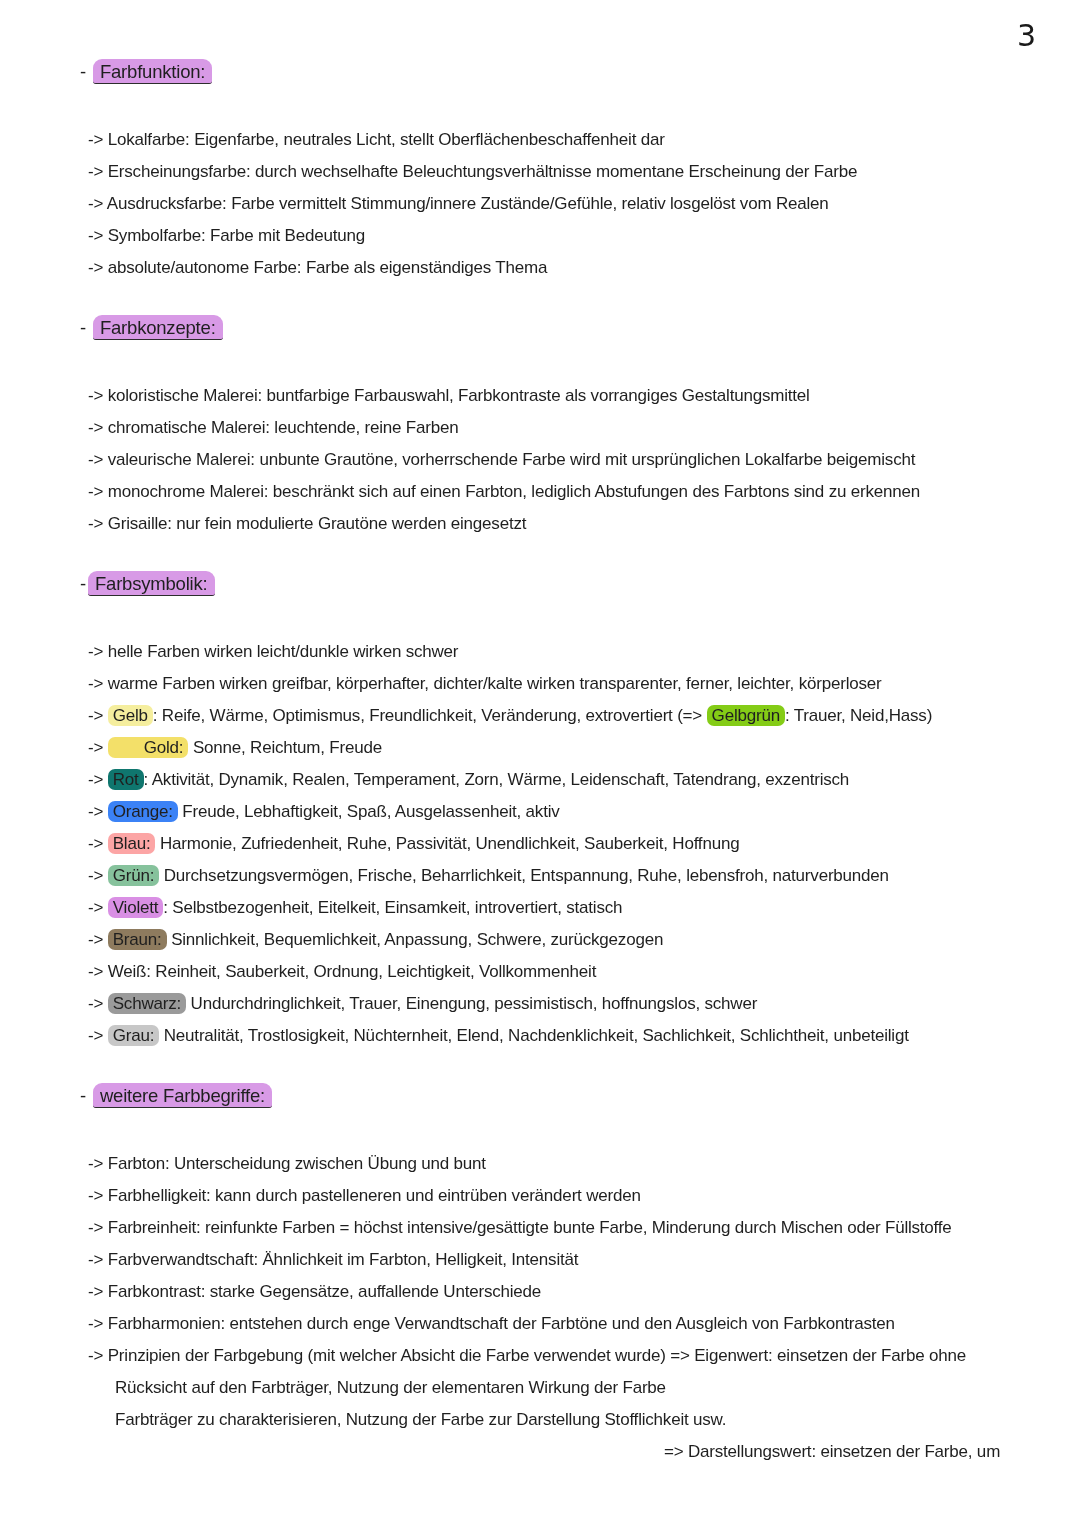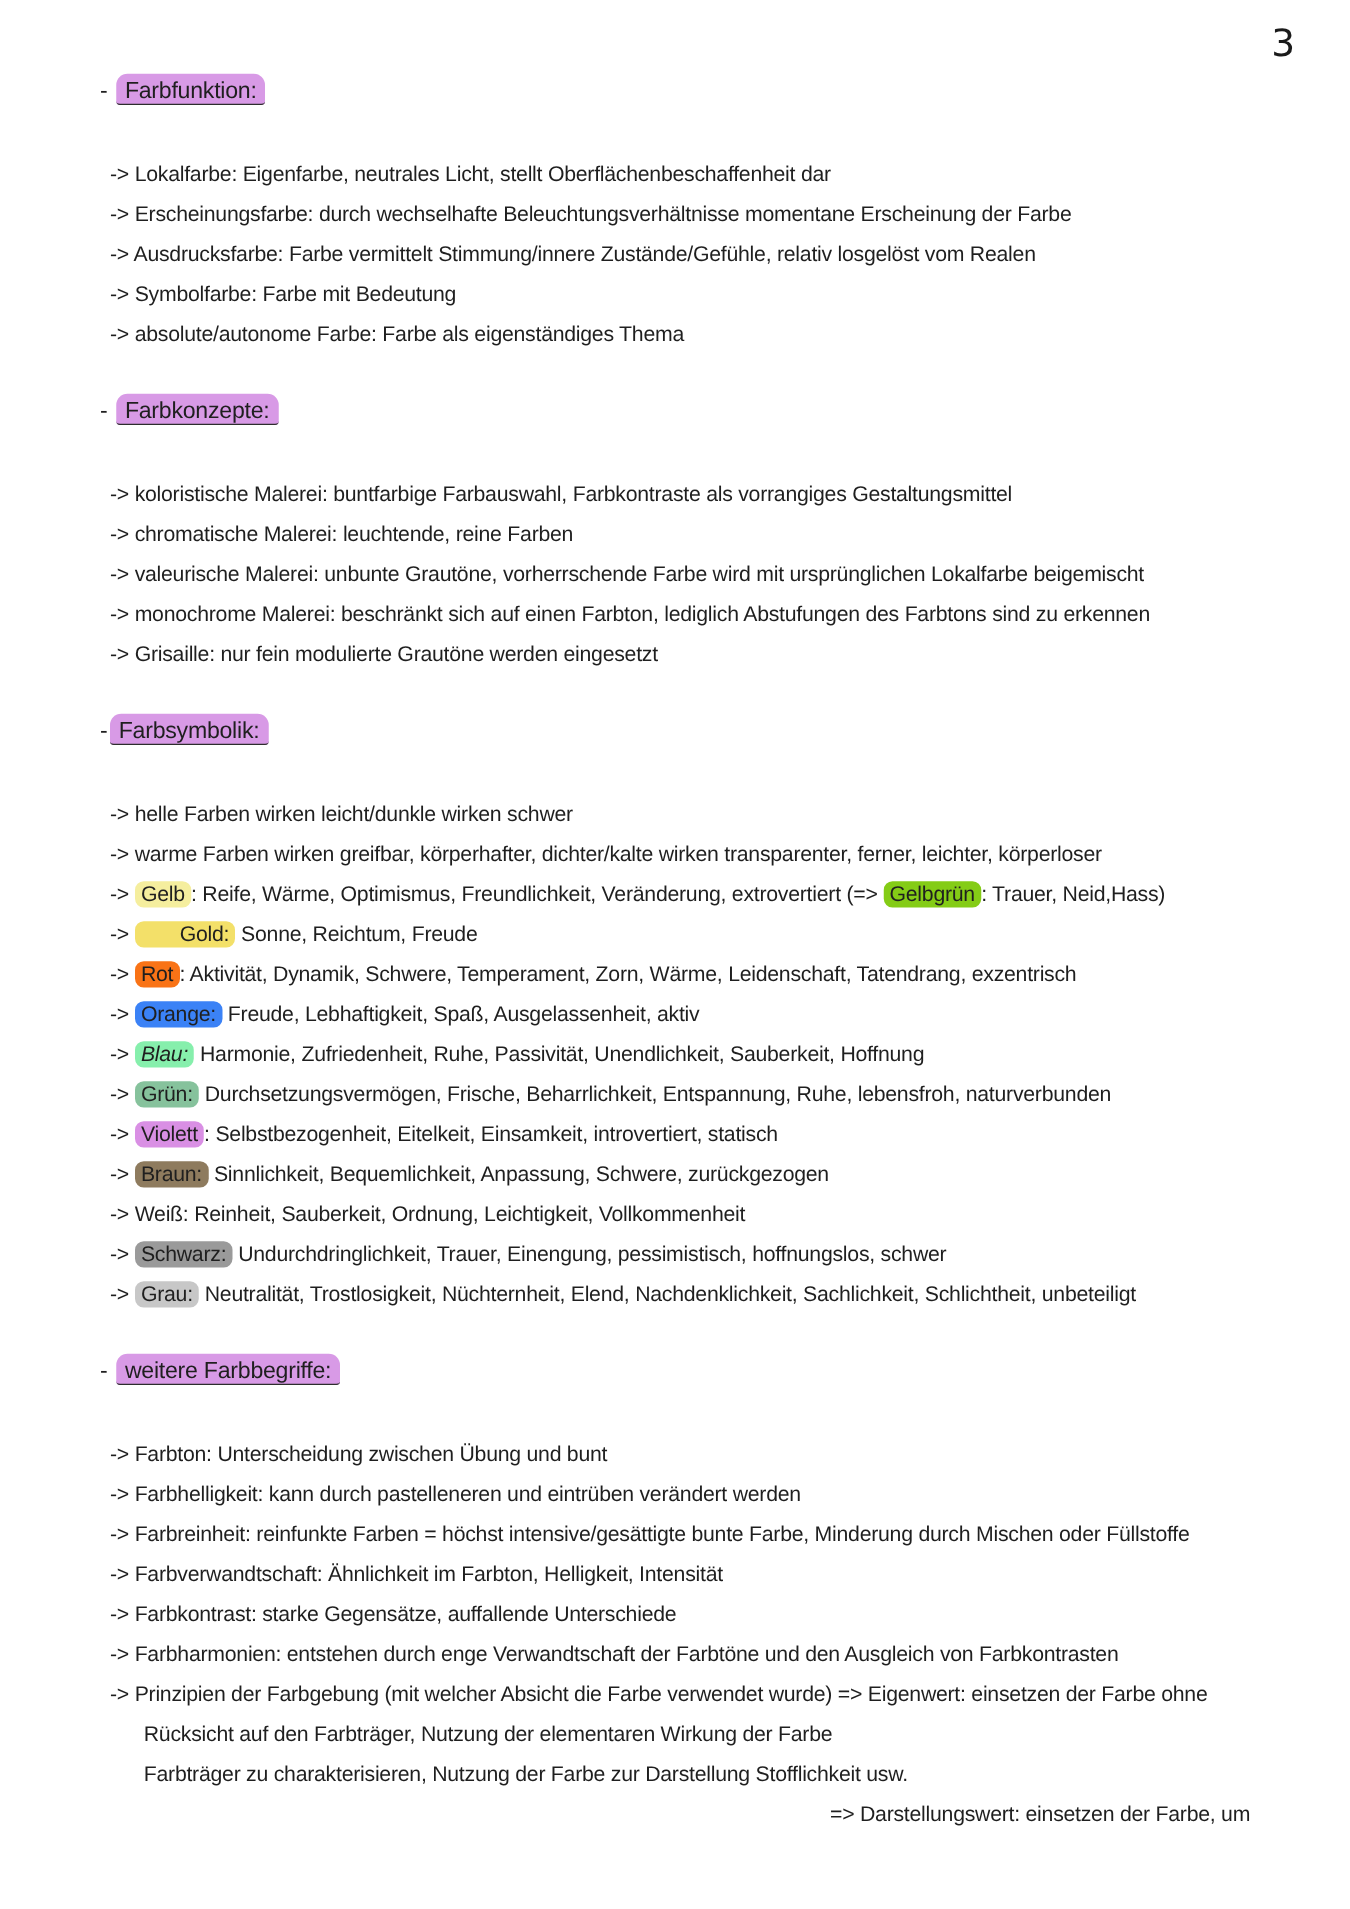--- a/index.html
+++ b/index.html
@@ -83,23 +83,23 @@
         <div class="line"><span>-&gt; Grisaille: nur fein modulierte Grautöne werden eingesetzt</span></div>
       </div>
     </section>
     <section class="note-section">
       <div class="heading"><span class="dash">-</span><span class="heading-text" style="background-color: rgb(216, 154, 230);">Farbsymbolik:</span></div>
       <div class="lines">
         <div class="line"><span>-&gt; helle Farben wirken leicht/dunkle wirken schwer</span></div>
         <div class="line"><span>-&gt; warme Farben wirken greifbar, körperhafter, dichter/kalte wirken transparenter, ferner, leichter, körperloser</span></div>
         <div class="line"><span>-&gt; </span><span class="hl" style="background-color: rgb(245, 238, 158);">Gelb</span><span>: Reife, Wärme, Optimismus, Freundlichkeit, Veränderung, extrovertiert (=&gt; </span><span class="hl" style="background-color: #84cc16;">Gelbgrün</span><span>: Trauer, Neid,Hass)</span></div>
         <div class="line"><span>-&gt; </span><span class="hl" style="background-color: rgb(243, 224, 105); padding-left: 36px;">Gold:</span><span> Sonne, Reichtum, Freude</span></div>
-        <div class="line"><span>-&gt; </span><span class="hl" style="background-color: #f97316;">Rot</span><span>: Aktivität, Dynamik, Schwere, Temperament, Zorn, Wärme, Leidenschaft, Tatendrang, exzentrisch</span></div>
+        <div class="line"><span>-&gt; </span><span class="hl" style="background-color: #0f766e;">Rot</span><span>: Aktivität, Dynamik, Realen, Temperament, Zorn, Wärme, Leidenschaft, Tatendrang, exzentrisch</span></div>
         <div class="line"><span>-&gt; </span><span class="hl" style="background-color: #3b82f6;">Orange:</span><span> Freude, Lebhaftigkeit, Spaß, Ausgelassenheit, aktiv</span></div>
-        <div class="line"><span>-&gt; </span><span class="hl" style="background-color: #86efac; font-style: italic;">Blau:</span><span> Harmonie, Zufriedenheit, Ruhe, Passivität, Unendlichkeit, Sauberkeit, Hoffnung</span></div>
+        <div class="line"><span>-&gt; </span><span class="hl" style="background-color: #fca5a5;">Blau:</span><span> Harmonie, Zufriedenheit, Ruhe, Passivität, Unendlichkeit, Sauberkeit, Hoffnung</span></div>
         <div class="line"><span>-&gt; </span><span class="hl" style="background-color: rgb(134, 194, 156);">Grün:</span><span> Durchsetzungsvermögen, Frische, Beharrlichkeit, Entspannung, Ruhe, lebensfroh, naturverbunden</span></div>
         <div class="line"><span>-&gt; </span><span class="hl" style="background-color: rgb(217, 143, 228);">Violett</span><span>: Selbstbezogenheit, Eitelkeit, Einsamkeit, introvertiert, statisch</span></div>
         <div class="line"><span>-&gt; </span><span class="hl" style="background-color: rgb(142, 123, 94);">Braun:</span><span> Sinnlichkeit, Bequemlichkeit, Anpassung, Schwere, zurückgezogen</span></div>
         <div class="line"><span>-&gt; Weiß: Reinheit, Sauberkeit, Ordnung, Leichtigkeit, Vollkommenheit</span></div>
         <div class="line"><span>-&gt; </span><span class="hl" style="background-color: rgb(154, 154, 154);">Schwarz:</span><span> Undurchdringlichkeit, Trauer, Einengung, pessimistisch, hoffnungslos, schwer</span></div>
         <div class="line"><span>-&gt; </span><span class="hl" style="background-color: rgb(199, 199, 199);">Grau:</span><span> Neutralität, Trostlosigkeit, Nüchternheit, Elend, Nachdenklichkeit, Sachlichkeit, Schlichtheit, unbeteiligt</span></div>
       </div>
     </section>
     <section class="note-section">
       <div class="heading"><span class="dash">- </span><span class="heading-text" style="background-color: rgb(216, 154, 230);">weitere Farbbegriffe:</span></div>

